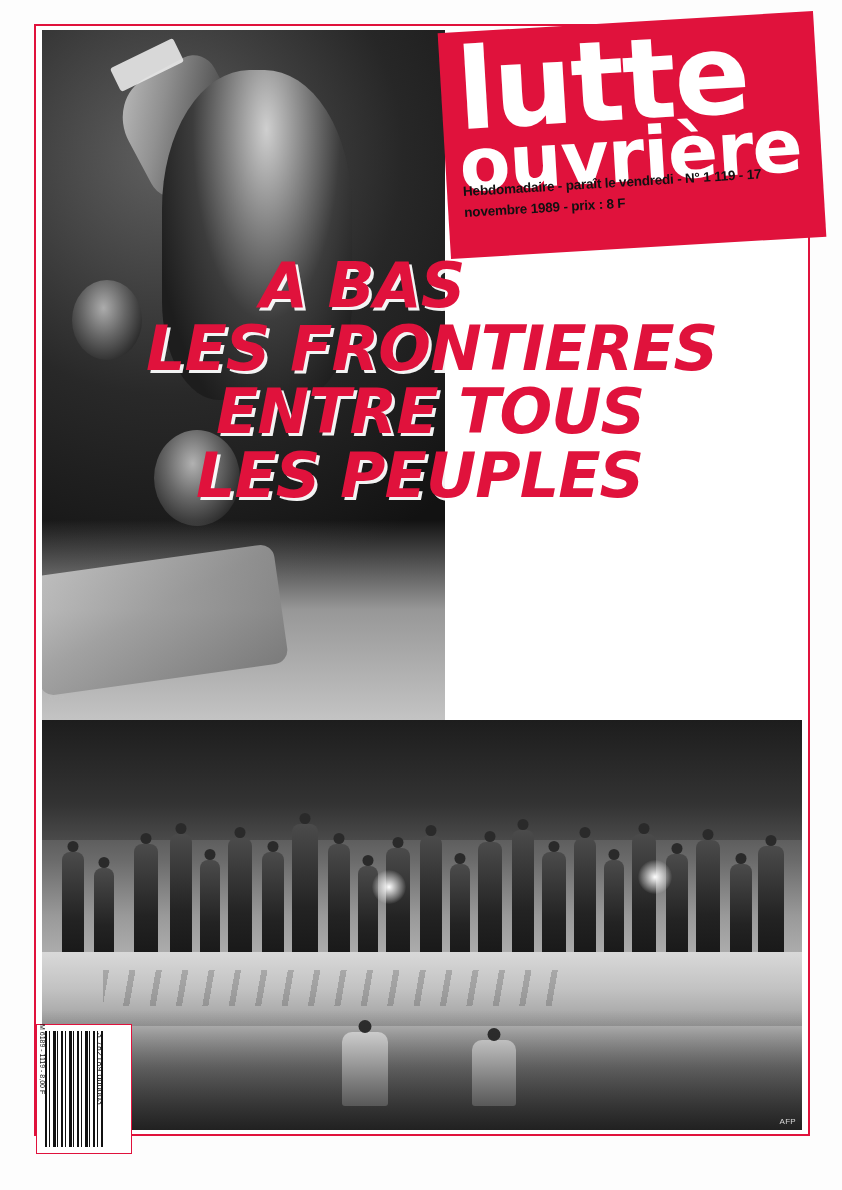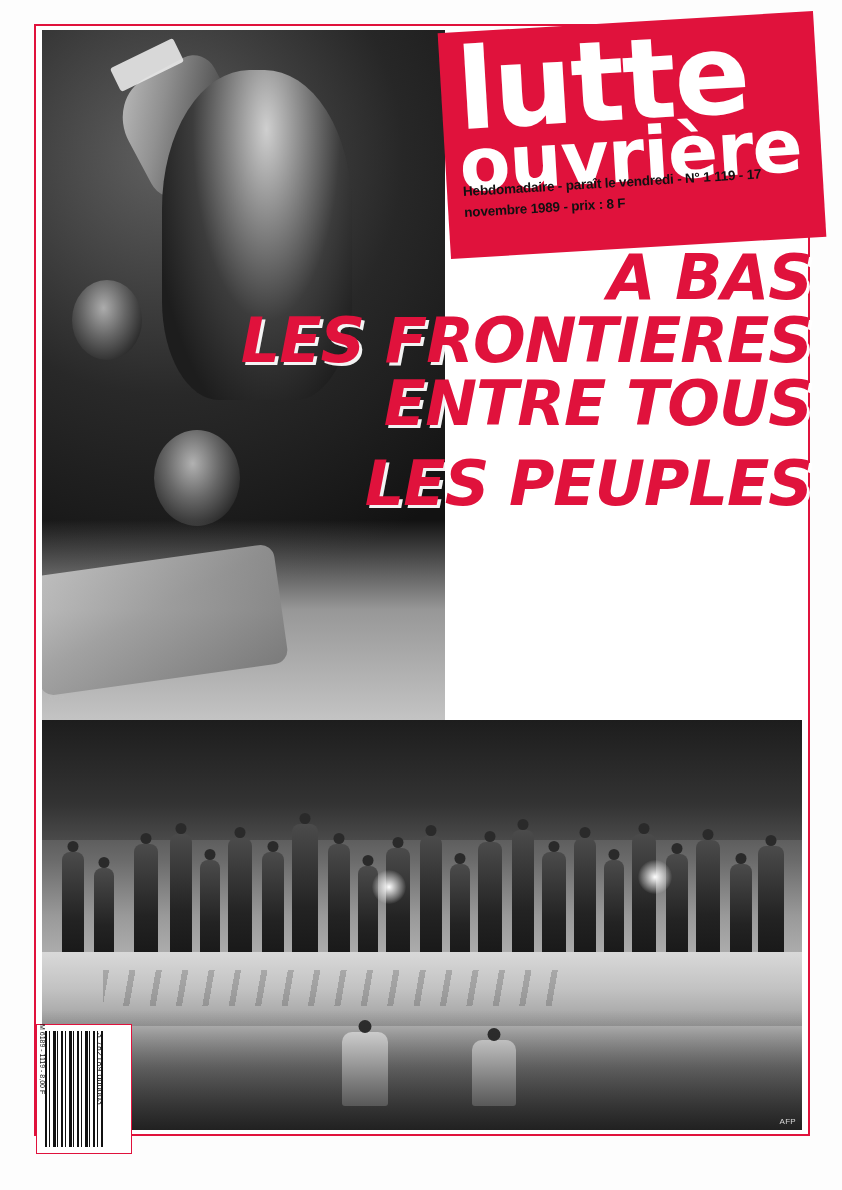--- a/index.html
+++ b/index.html
@@ -203,40 +203,40 @@
     color:#111111;
     font-size:13.5px;
     font-weight:bold;
     line-height:1.55;
     letter-spacing:-0.2px;
   }
 
   
   .headline{
     position:absolute;
-    left:180px;top:246px;
+    left:180px;top:254px;
     width:632px;
     color:#e0123c;
     font-family:"DejaVu Sans", sans-serif;
     font-weight:bold;
     font-style:italic;
     font-size:62px;
     line-height:1.02;
-    text-align:right;
+    text-align:left;
     letter-spacing:-1px;
   }
   .headline div{
     white-space:nowrap;
     text-shadow:3px 3px 0 rgba(255,255,255,0.95);
   }
   .hl1{margin-left:80px;}
   .hl2{margin-left:-6px;}
   .hl3{margin-left:-34px;}
   .hl4{margin-left:36px;}
-  .hl5{margin-left:16px;margin-top:16px;}
+  .hl5{margin-left:16px;}
 
   
   .barcode-box{
     position:absolute;
     left:36px;bottom:36px;
     width:96px;height:130px;
     background:#ffffff;
     border:1px solid #e0123c;
     box-sizing:border-box;
   }

